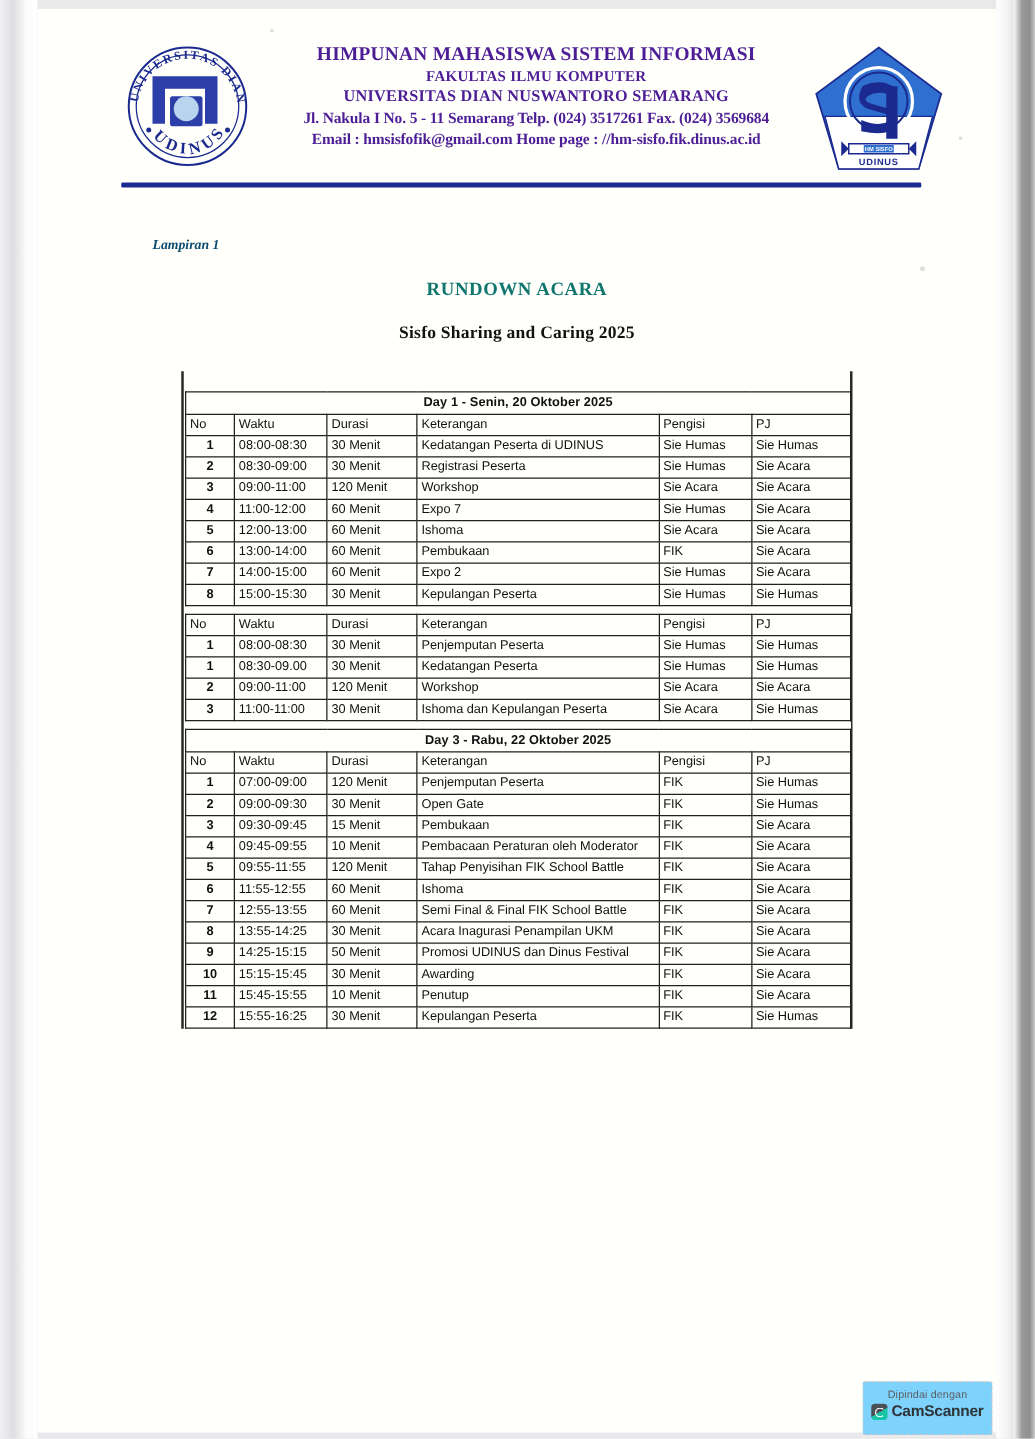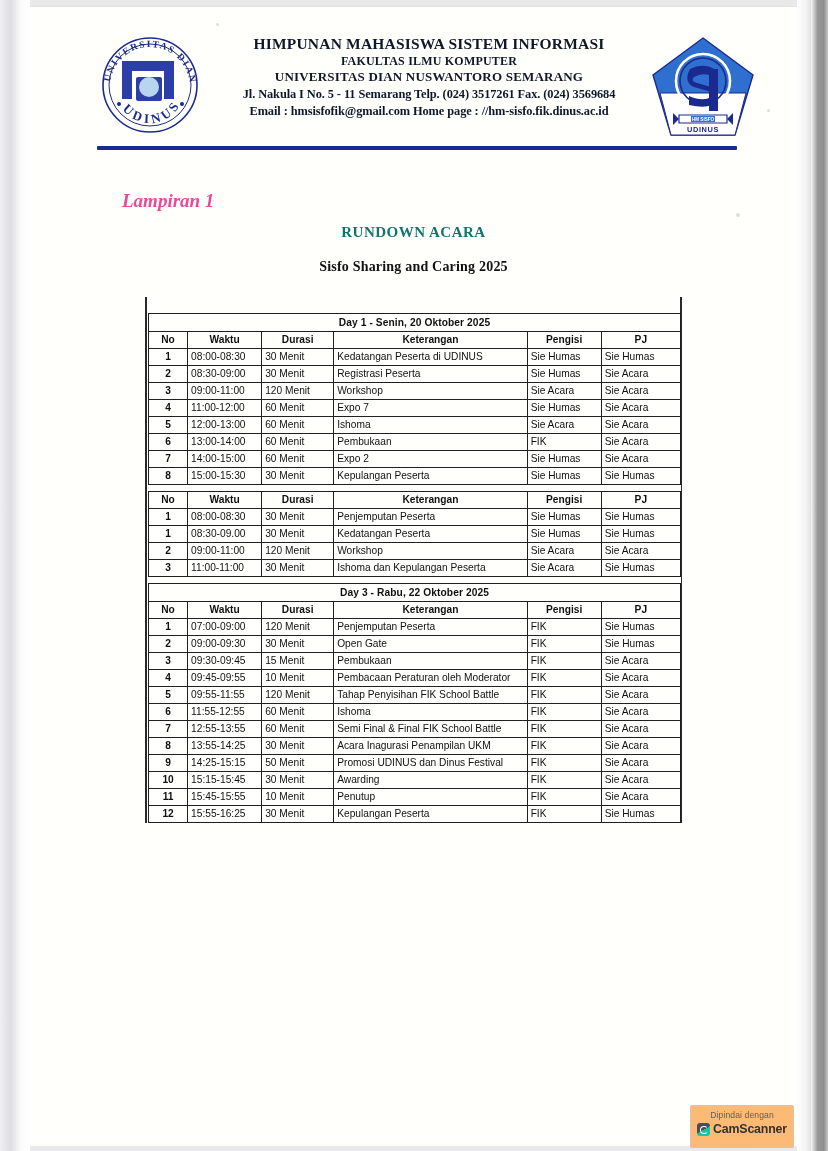--- a/index.html
+++ b/index.html
@@ -41,21 +41,21 @@
   }
   .logo-udinus {
     position: absolute; left: 66px; top: 20px; width: 108px; height: 112px;
   }
   .logo-hmsisfo {
     position: absolute; left: 619px; top: 26px; width: 108px; height: 110px;
   }
   .lh-text {
     position: absolute; left: 176px; top: 28px; width: 446px;
     text-align: center;
-    color: #0f172a;
+    color: #4c1d95;
     font-family: "Liberation Serif", serif;
   }
   .lh-l1, .lh-l2, .lh-l3 {
     font-weight: bold;
     letter-spacing: 0.2px;
     line-height: 1.22;
   }
   .lh-l1 { font-size: 15.5px; }
   .lh-l2 { font-size: 12px; }
   .lh-l3 { font-size: 13px; }
@@ -68,24 +68,24 @@
   .lh-l4 { margin-top: 2px; }
   .lh-rule {
     position: absolute; left: 67px; top: 139px; width: 640px; height: 4px;
     background: #1a2a93;
     border-radius: 1px;
   }
   
   .lampiran {
     position: absolute; left: 92px; top: 183px;
     font-family: "Liberation Serif", serif;
-    font-size: 19px;
+    font-size: 11px;
     font-style: italic;
     font-weight: bold;
-    color: #ec4899;
+    color: #0c4a6e;
   }
   .doc-title {
     position: absolute; left: 0; top: 217px; width: 767px;
     text-align: center;
     font-family: "Liberation Serif", serif;
     font-size: 15px; font-weight: bold;
     letter-spacing: 0.5px;
     color: #0f766e;
   }
   .doc-subtitle {
@@ -121,39 +121,39 @@
     vertical-align: middle;
     line-height: 16px;
   }
   col.c-no   { width: 38px; }
   col.c-wkt  { width: 72px; }
   col.c-dur  { width: 70px; }
   col.c-ket  { width: 188px; }
   col.c-peng { width: 72px; }
   col.c-pj   { width: 77px; }
   td.no   { text-align: center; font-weight: bold; }
-  td.head { font-weight: bold; text-align: center; }
+  td.head { font-weight: normal; }
   tr.daybar td {
     text-align: center;
     font-weight: bold;
     height: 18px;
     letter-spacing: 0.1px;
   }
   tr.spacer td {
     height: 7px;
     border-left: none; border-right: none;
     border-top: 1px solid #202020;
     border-bottom: none;
     background: #fffffc;
   }
   
   .camscanner {
     position: absolute; left: 660px; top: 1098px;
     width: 104px; height: 43px;
-    background: #fdba74;
+    background: #7dd3fc;
     border: 1px dashed #c6c6cc;
     border-radius: 2px;
     text-align: center;
   }
   .cs-top {
     font-size: 8.6px; color: #5c6066;
     margin-top: 4px; letter-spacing: 0.1px;
   }
   .cs-bottom {
     display: flex; align-items: center; justify-content: center;

